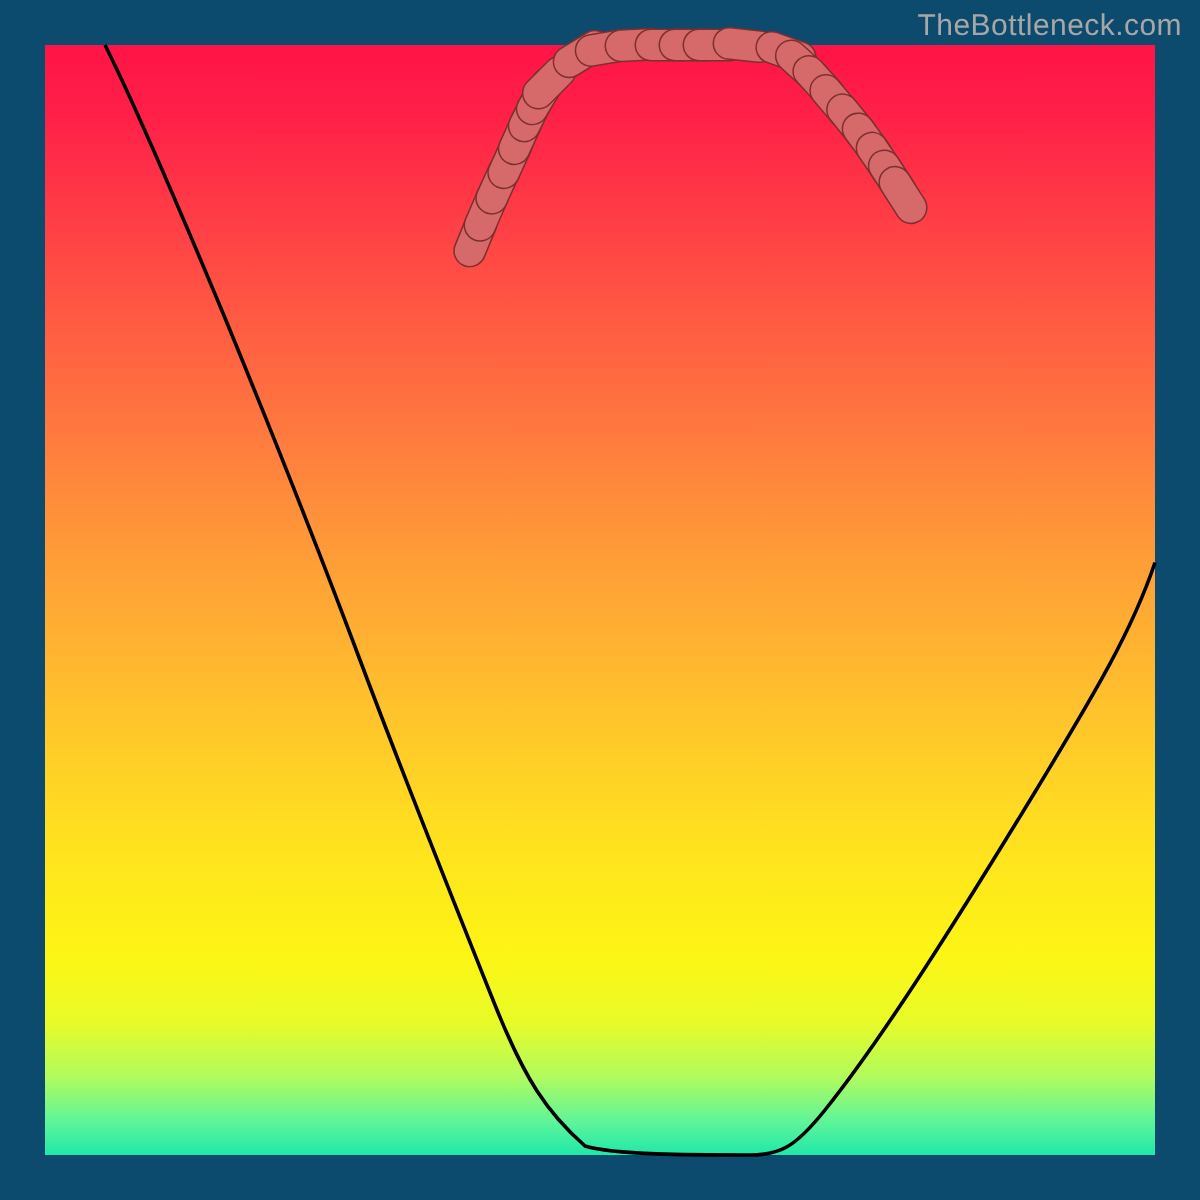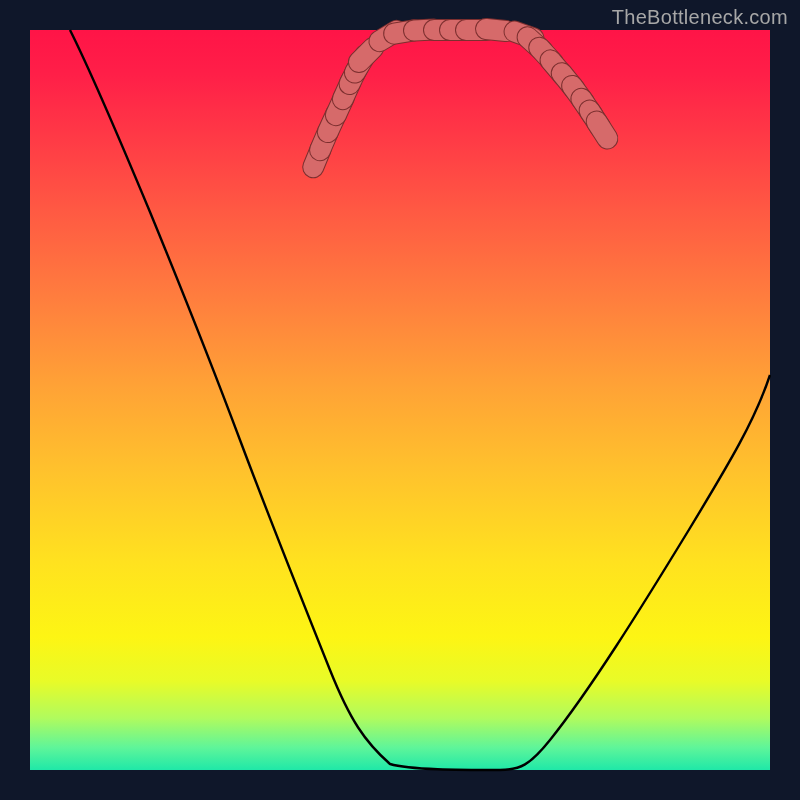--- a/index.html
+++ b/index.html
@@ -10,21 +10,21 @@
     background: #000;
     overflow: hidden;
     font-family: Arial, Helvetica, sans-serif;
   }
   .frame {
     position: absolute;
     left: 0;
     top: 0;
     width: 800px;
     height: 800px;
-    background: #0f172a;
+    background: #0c4a6e;
   }
   .plot-area {
     position: absolute;
     left: 30px;
     top: 30px;
     width: 740px;
     height: 740px;
     
     background: linear-gradient(
       to bottom,

